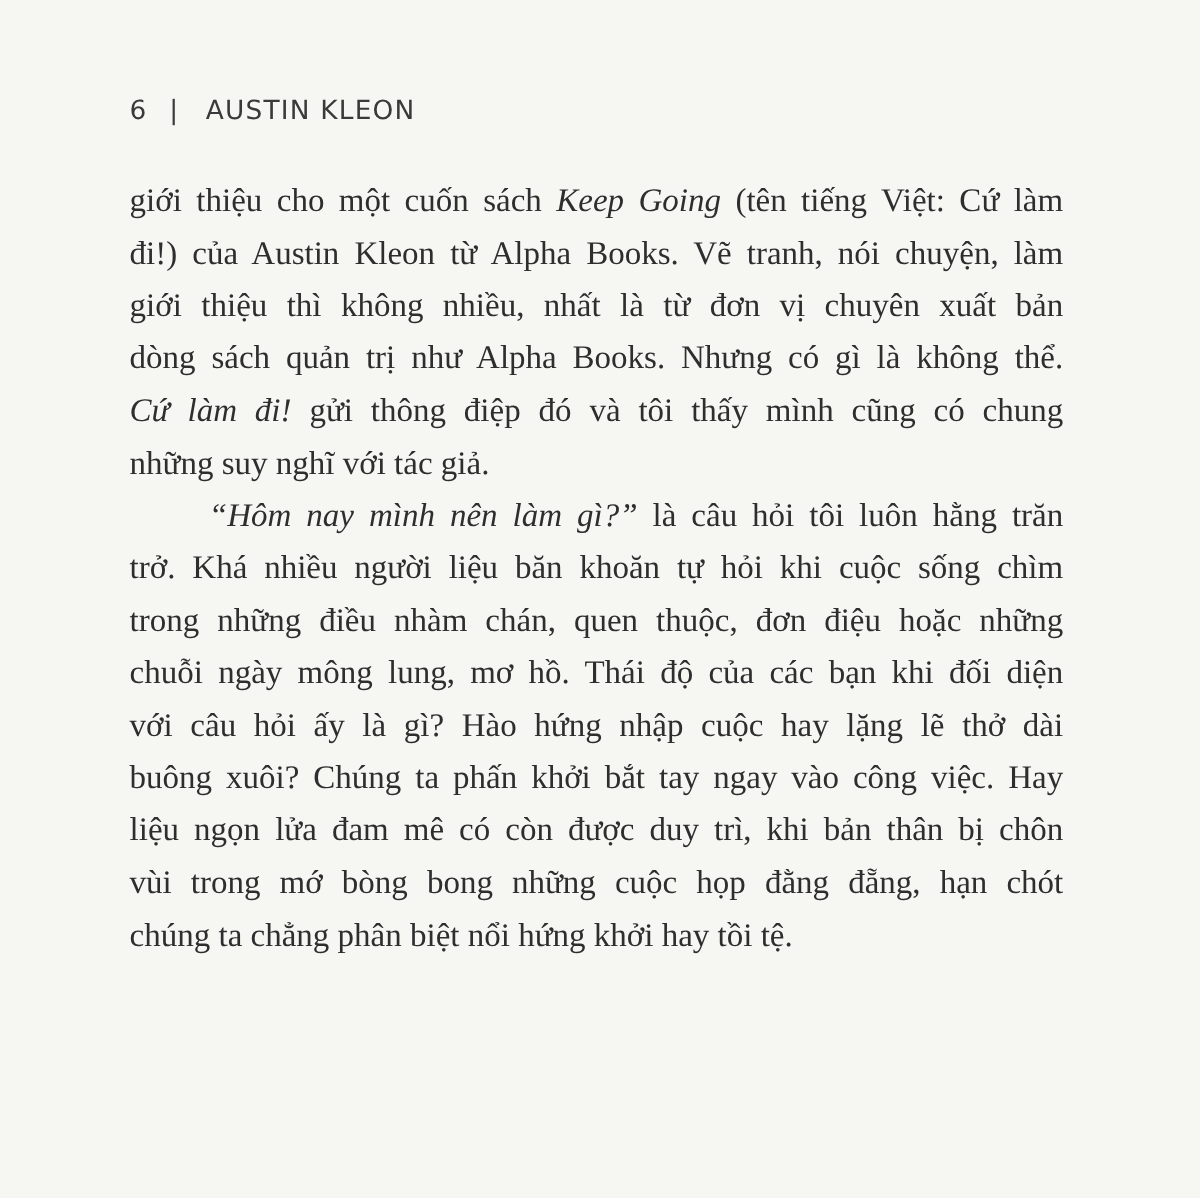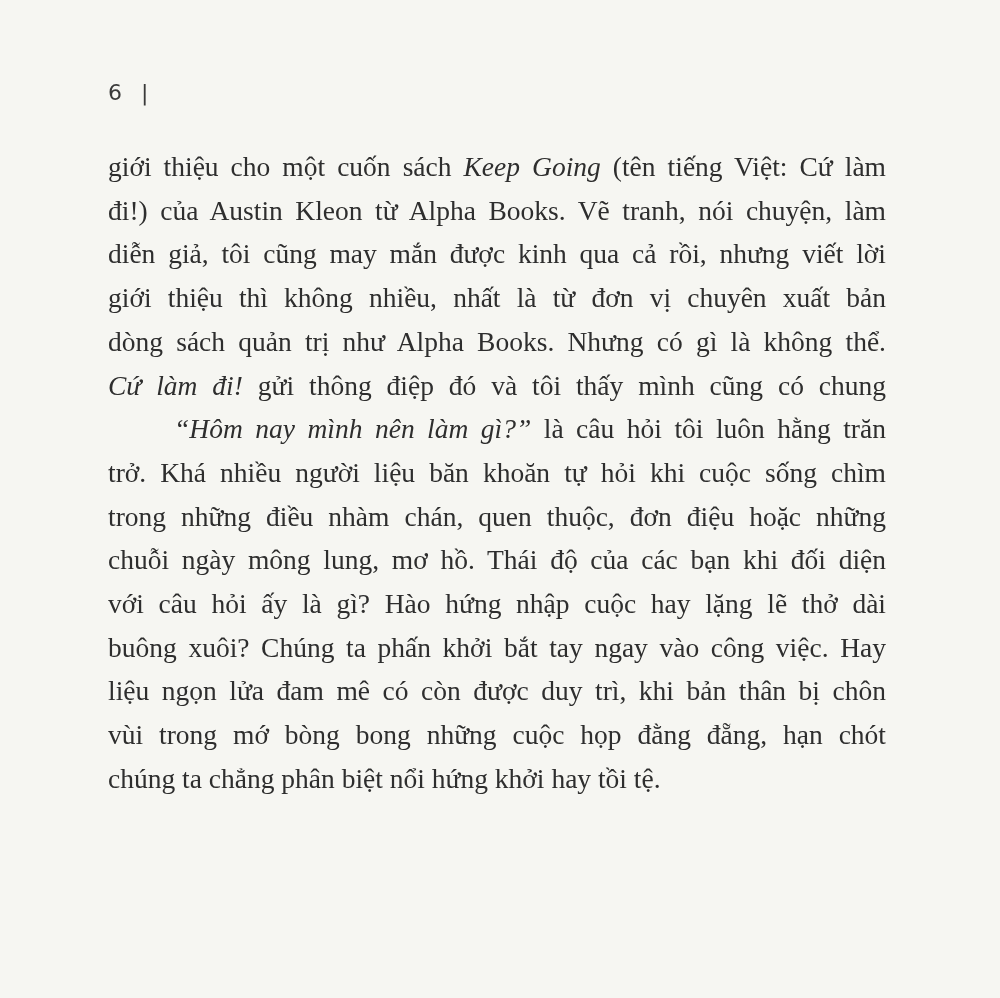--- a/index.html
+++ b/index.html
@@ -43,30 +43,31 @@
     .line.last { text-align-last: left; }
     .indent { padding-left: 66px; }
     .ital { font-style: italic; }
   </style>
 </head>
 <body>
 
 <div class="page-header">
   <span class="page-number">6</span>
   <span class="header-sep">|</span>
+  <span class="author-name">AUSTIN KLEON</span>
 </div>
 
 <div class="body-text">
   <div class="para">
     <span class="line"><span>giới thiệu cho một cuốn sách </span><span class="ital">Keep Going</span><span> (tên tiếng Việt: Cứ làm</span></span>
     <span class="line"><span>đi!) của Austin Kleon từ Alpha Books. Vẽ tranh, nói chuyện, làm</span></span>
-    <span class="line"><span>diễn giả, tôi cũng may mắn được kinh qua cả rồi, nhưng viết lời</span></span>
     <span class="line"><span>giới thiệu thì không nhiều, nhất là từ đơn vị chuyên xuất bản</span></span>
     <span class="line"><span>dòng sách quản trị như Alpha Books. Nhưng có gì là không thể.</span></span>
     <span class="line"><span class="ital">Cứ làm đi!</span><span> gửi thông điệp đó và tôi thấy mình cũng có chung</span></span>
+    <span class="line last"><span>những suy nghĩ với tác giả.</span></span>
   </div>
   <div class="para">
     <span class="line indent"><span class="ital">“Hôm nay mình nên làm gì?”</span><span> là câu hỏi tôi luôn hằng trăn</span></span>
     <span class="line"><span>trở. Khá nhiều người liệu băn khoăn tự hỏi khi cuộc sống chìm</span></span>
     <span class="line"><span>trong những điều nhàm chán, quen thuộc, đơn điệu hoặc những</span></span>
     <span class="line"><span>chuỗi ngày mông lung, mơ hồ. Thái độ của các bạn khi đối diện</span></span>
     <span class="line"><span>với câu hỏi ấy là gì? Hào hứng nhập cuộc hay lặng lẽ thở dài</span></span>
     <span class="line"><span>buông xuôi? Chúng ta phấn khởi bắt tay ngay vào công việc. Hay</span></span>
     <span class="line"><span>liệu ngọn lửa đam mê có còn được duy trì, khi bản thân bị chôn</span></span>
     <span class="line"><span>vùi trong mớ bòng bong những cuộc họp đằng đẵng, hạn chót</span></span>

